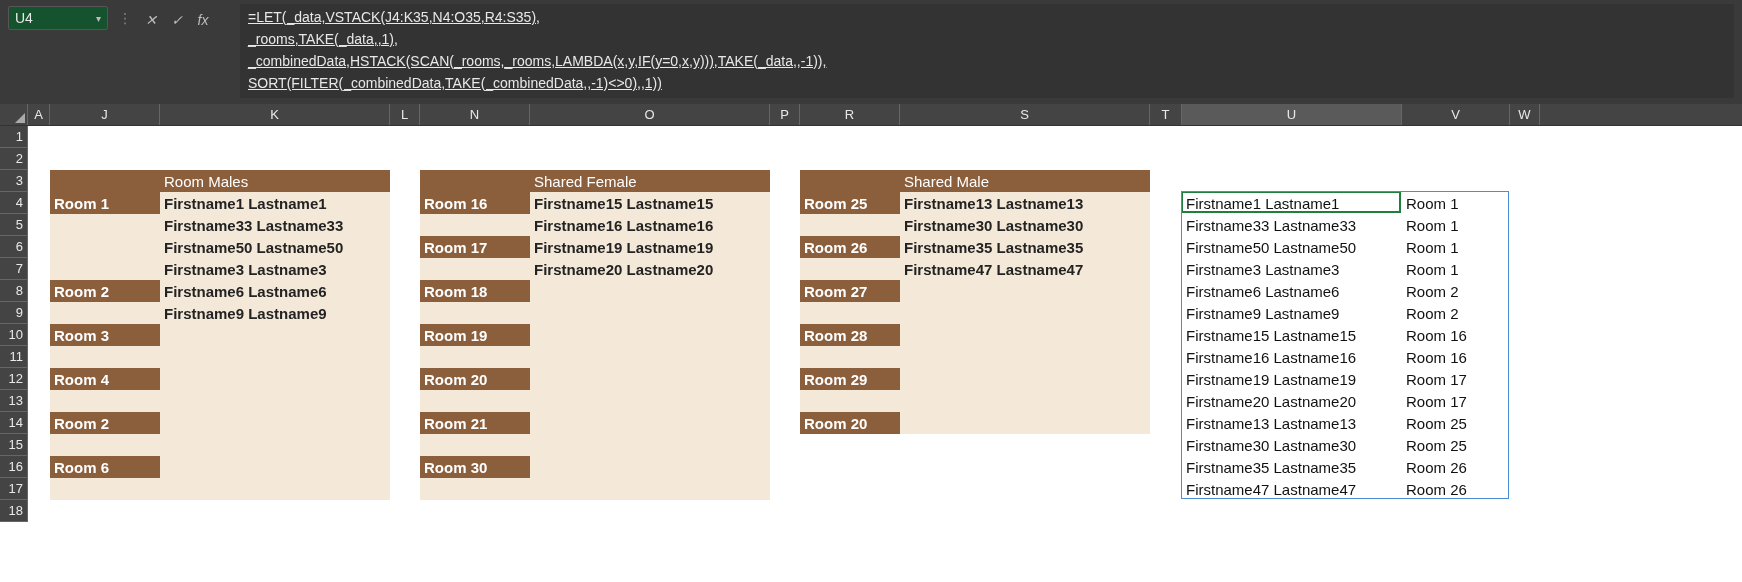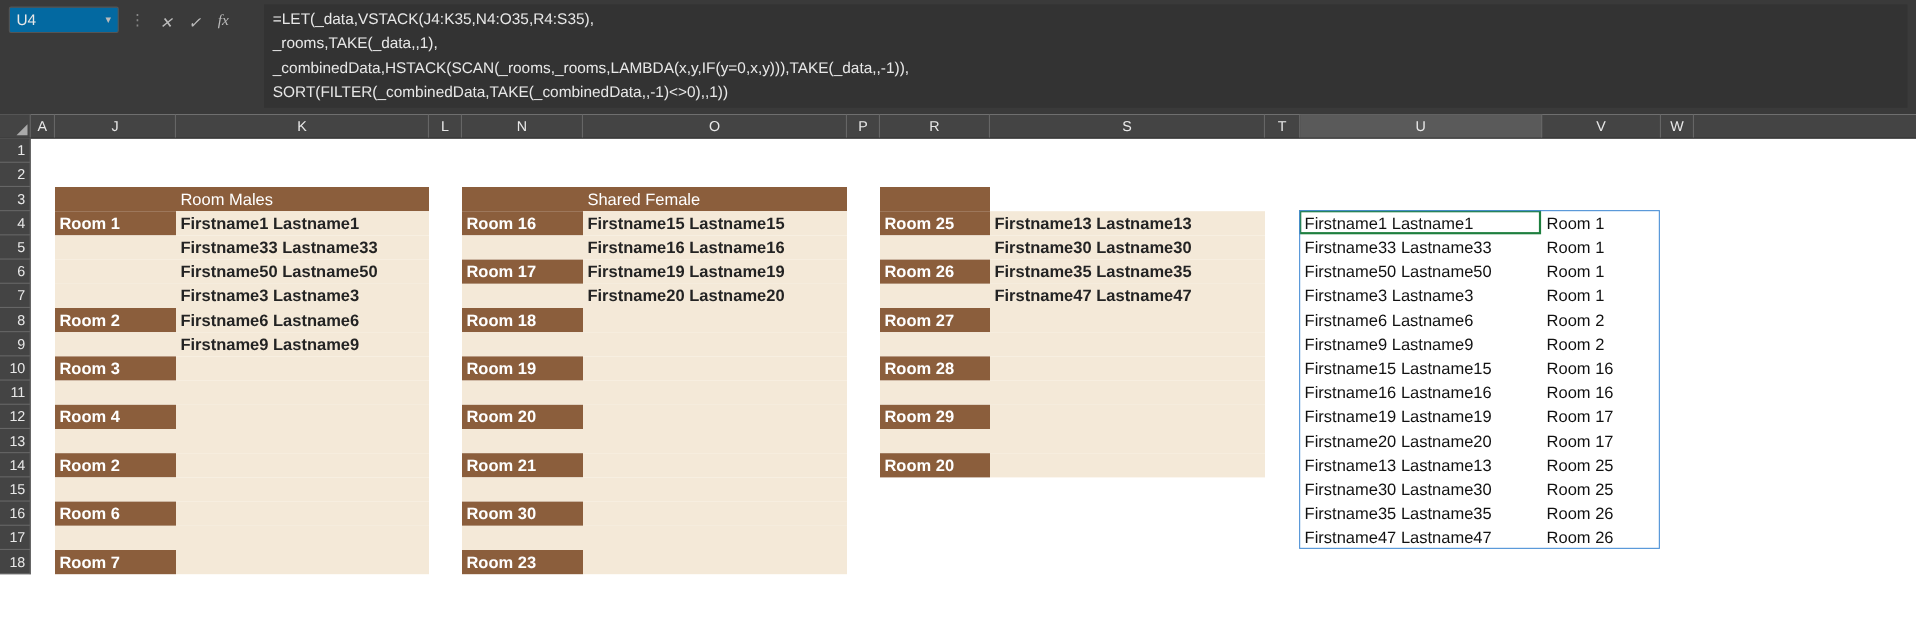--- a/index.html
+++ b/index.html
@@ -25,21 +25,21 @@
     height: 104px;
   }
   .namebox-wrap {
     display: flex;
     align-items: center;
     gap: 6px;
     margin-right: 16px;
     margin-top: 2px;
   }
   .namebox {
-    background: #0369a1;
+    background: #14532d;
     border: 1px solid #555;
     color: #e8e8e8;
     height: 24px;
     width: 100px;
     padding: 0 6px;
     border-radius: 2px;
     display: flex;
     align-items: center;
     justify-content: space-between;
   }
@@ -63,33 +63,34 @@
     font-size: 14px;
     width: 18px;
     height: 18px;
     display: flex;
     align-items: center;
     justify-content: center;
     font-style: italic;
   }
   .fbar-fx {
     font-style: italic;
-    font-family: Liberation Serif, serif;
+    font-family: Liberation Sans, sans-serif;
   }
   .formula-area {
     background: #333333;
     border: none;
     flex: 1;
     color: #e8e8e8;
     font-size: 14px;
     line-height: 22px;
     padding: 2px 8px;
     height: 94px;
     white-space: pre;
     font-family: "Segoe UI", Arial, sans-serif;
+    text-decoration: underline;
   }
 
   
   .colheads {
     display: flex;
     background: #444444;
     color: #e8e8e8;
     height: 22px;
     border-bottom: 1px solid #333;
     align-items: stretch;
@@ -317,20 +318,21 @@
       </div>
       <div class="row">
         <div class="cell col-A"></div>
         <div class="cell col-J hdr-cell"></div>
         <div class="cell col-K hdr-cell">Room Males</div>
         <div class="cell col-L"></div>
         <div class="cell col-N hdr-cell"></div>
         <div class="cell col-O hdr-cell">Shared Female</div>
         <div class="cell col-P"></div>
         <div class="cell col-R hdr-cell"></div>
+        <div class="cell col-S hdr-cell">Shared Male</div>
         <div class="cell col-T"></div>
         <div class="cell col-U out-cell out-name"></div>
         <div class="cell col-V out-cell out-room"></div>
         <div class="cell col-W"></div>
       </div>
       <div class="row">
         <div class="cell col-A"></div>
         <div class="cell col-J room-cell">Room 1</div>
         <div class="cell col-K data-cell">Firstname1 Lastname1</div>
         <div class="cell col-L"></div>
@@ -530,33 +532,18 @@
         <div class="cell col-K data-cell"></div>
         <div class="cell col-L"></div>
         <div class="cell col-N data-cell"></div>
         <div class="cell col-O data-cell"></div>
         <div class="cell col-P"></div>
         <div class="cell col-R"></div>
         <div class="cell col-S"></div>
         <div class="cell col-T"></div>
         <div class="cell col-U out-cell out-name">Firstname47 Lastname47</div>
         <div class="cell col-V out-cell out-room">Room 26</div>
-        <div class="cell col-W"></div>
-      </div>
-      <div class="row">
-        <div class="cell col-A"></div>
-        <div class="cell col-J room-cell">Room 7</div>
-        <div class="cell col-K data-cell"></div>
-        <div class="cell col-L"></div>
-        <div class="cell col-N room-cell">Room 23</div>
-        <div class="cell col-O data-cell"></div>
-        <div class="cell col-P"></div>
-        <div class="cell col-R"></div>
-        <div class="cell col-S"></div>
-        <div class="cell col-T"></div>
-        <div class="cell col-U out-cell out-name"></div>
-        <div class="cell col-V out-cell out-room"></div>
         <div class="cell col-W"></div>
       </div>
       <div class="sel-active" style="left: 1153px; top: 65px; width: 220px; height: 22px;"></div>
       <div class="spill-outline" style="left: 1153px; top: 65px; width: 328px; height: 308px;"></div>
     </div>
 </div>
 
 </body></html>

